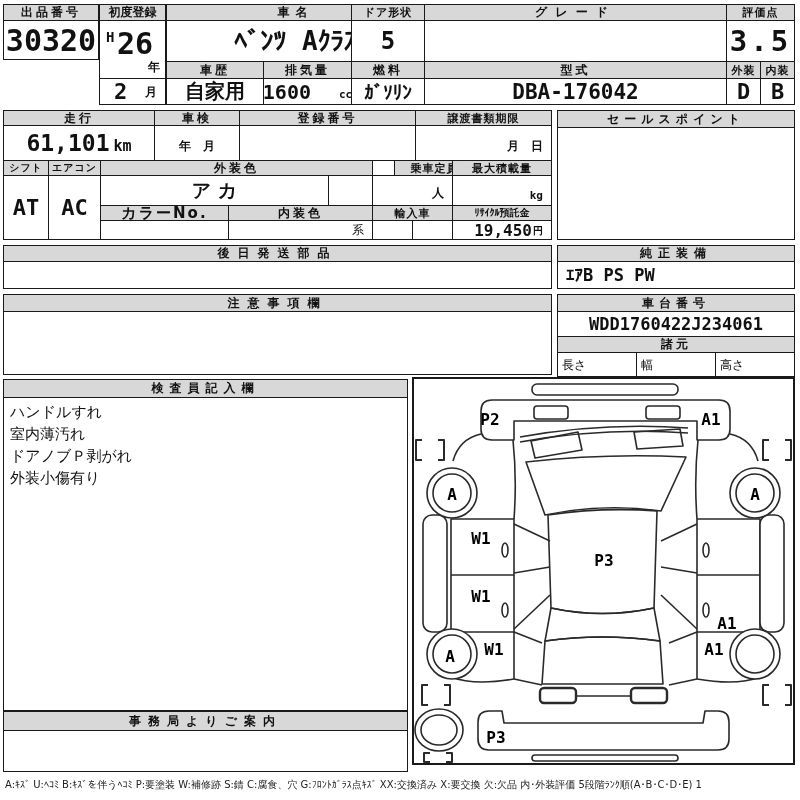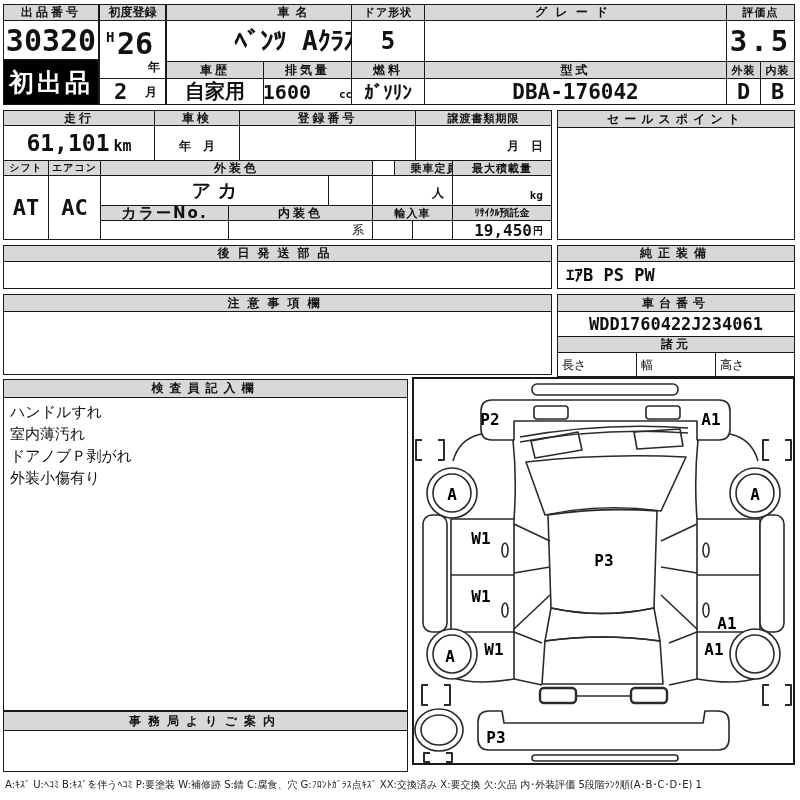--- a/index.html
+++ b/index.html
@@ -27,21 +27,20 @@
           font-weight:bold;font-size:16px;color:#000;line-height:1;}
   .inspector-line{font-size:15px;font-weight:normal;line-height:22px;font-family:var(--sans);}
 </style>
 </head>
 <body>
 
 <div class="abs" style="left:3px;top:4px;width:792px;height:101px;">
 
   <div class="hdr" style="left:0;top:0;width:96px;height:17px;">出品番号</div>
   <div class="cell val" style="left:0;top:16px;width:96px;height:40px;font-size:30px;">30320</div>
-  <div class="cell badge" style="left:0;top:55px;width:96px;height:46px;">初出品</div>
 
   <div class="hdr" style="left:96px;top:0;width:67px;height:17px;letter-spacing:0;">初度登録</div>
   <div class="cell" style="left:96px;top:16px;width:67px;height:59px;">
     <span style="position:absolute;left:6px;top:8px;font-size:14px;font-weight:bold;">H</span>
     <span style="position:absolute;left:17px;top:5px;font-size:30px;font-weight:bold;">26</span>
     <span style="position:absolute;right:5px;bottom:2px;font-size:12px;font-weight:bold;font-family:var(--sans);">年</span>
   </div>
   <div class="cell" style="left:96px;top:74px;width:67px;height:27px;">
     <span style="position:absolute;left:14px;top:0px;font-size:22px;font-weight:bold;">2</span>
     <span style="position:absolute;right:8px;bottom:3px;font-size:12px;font-weight:bold;font-family:var(--sans);">月</span>

